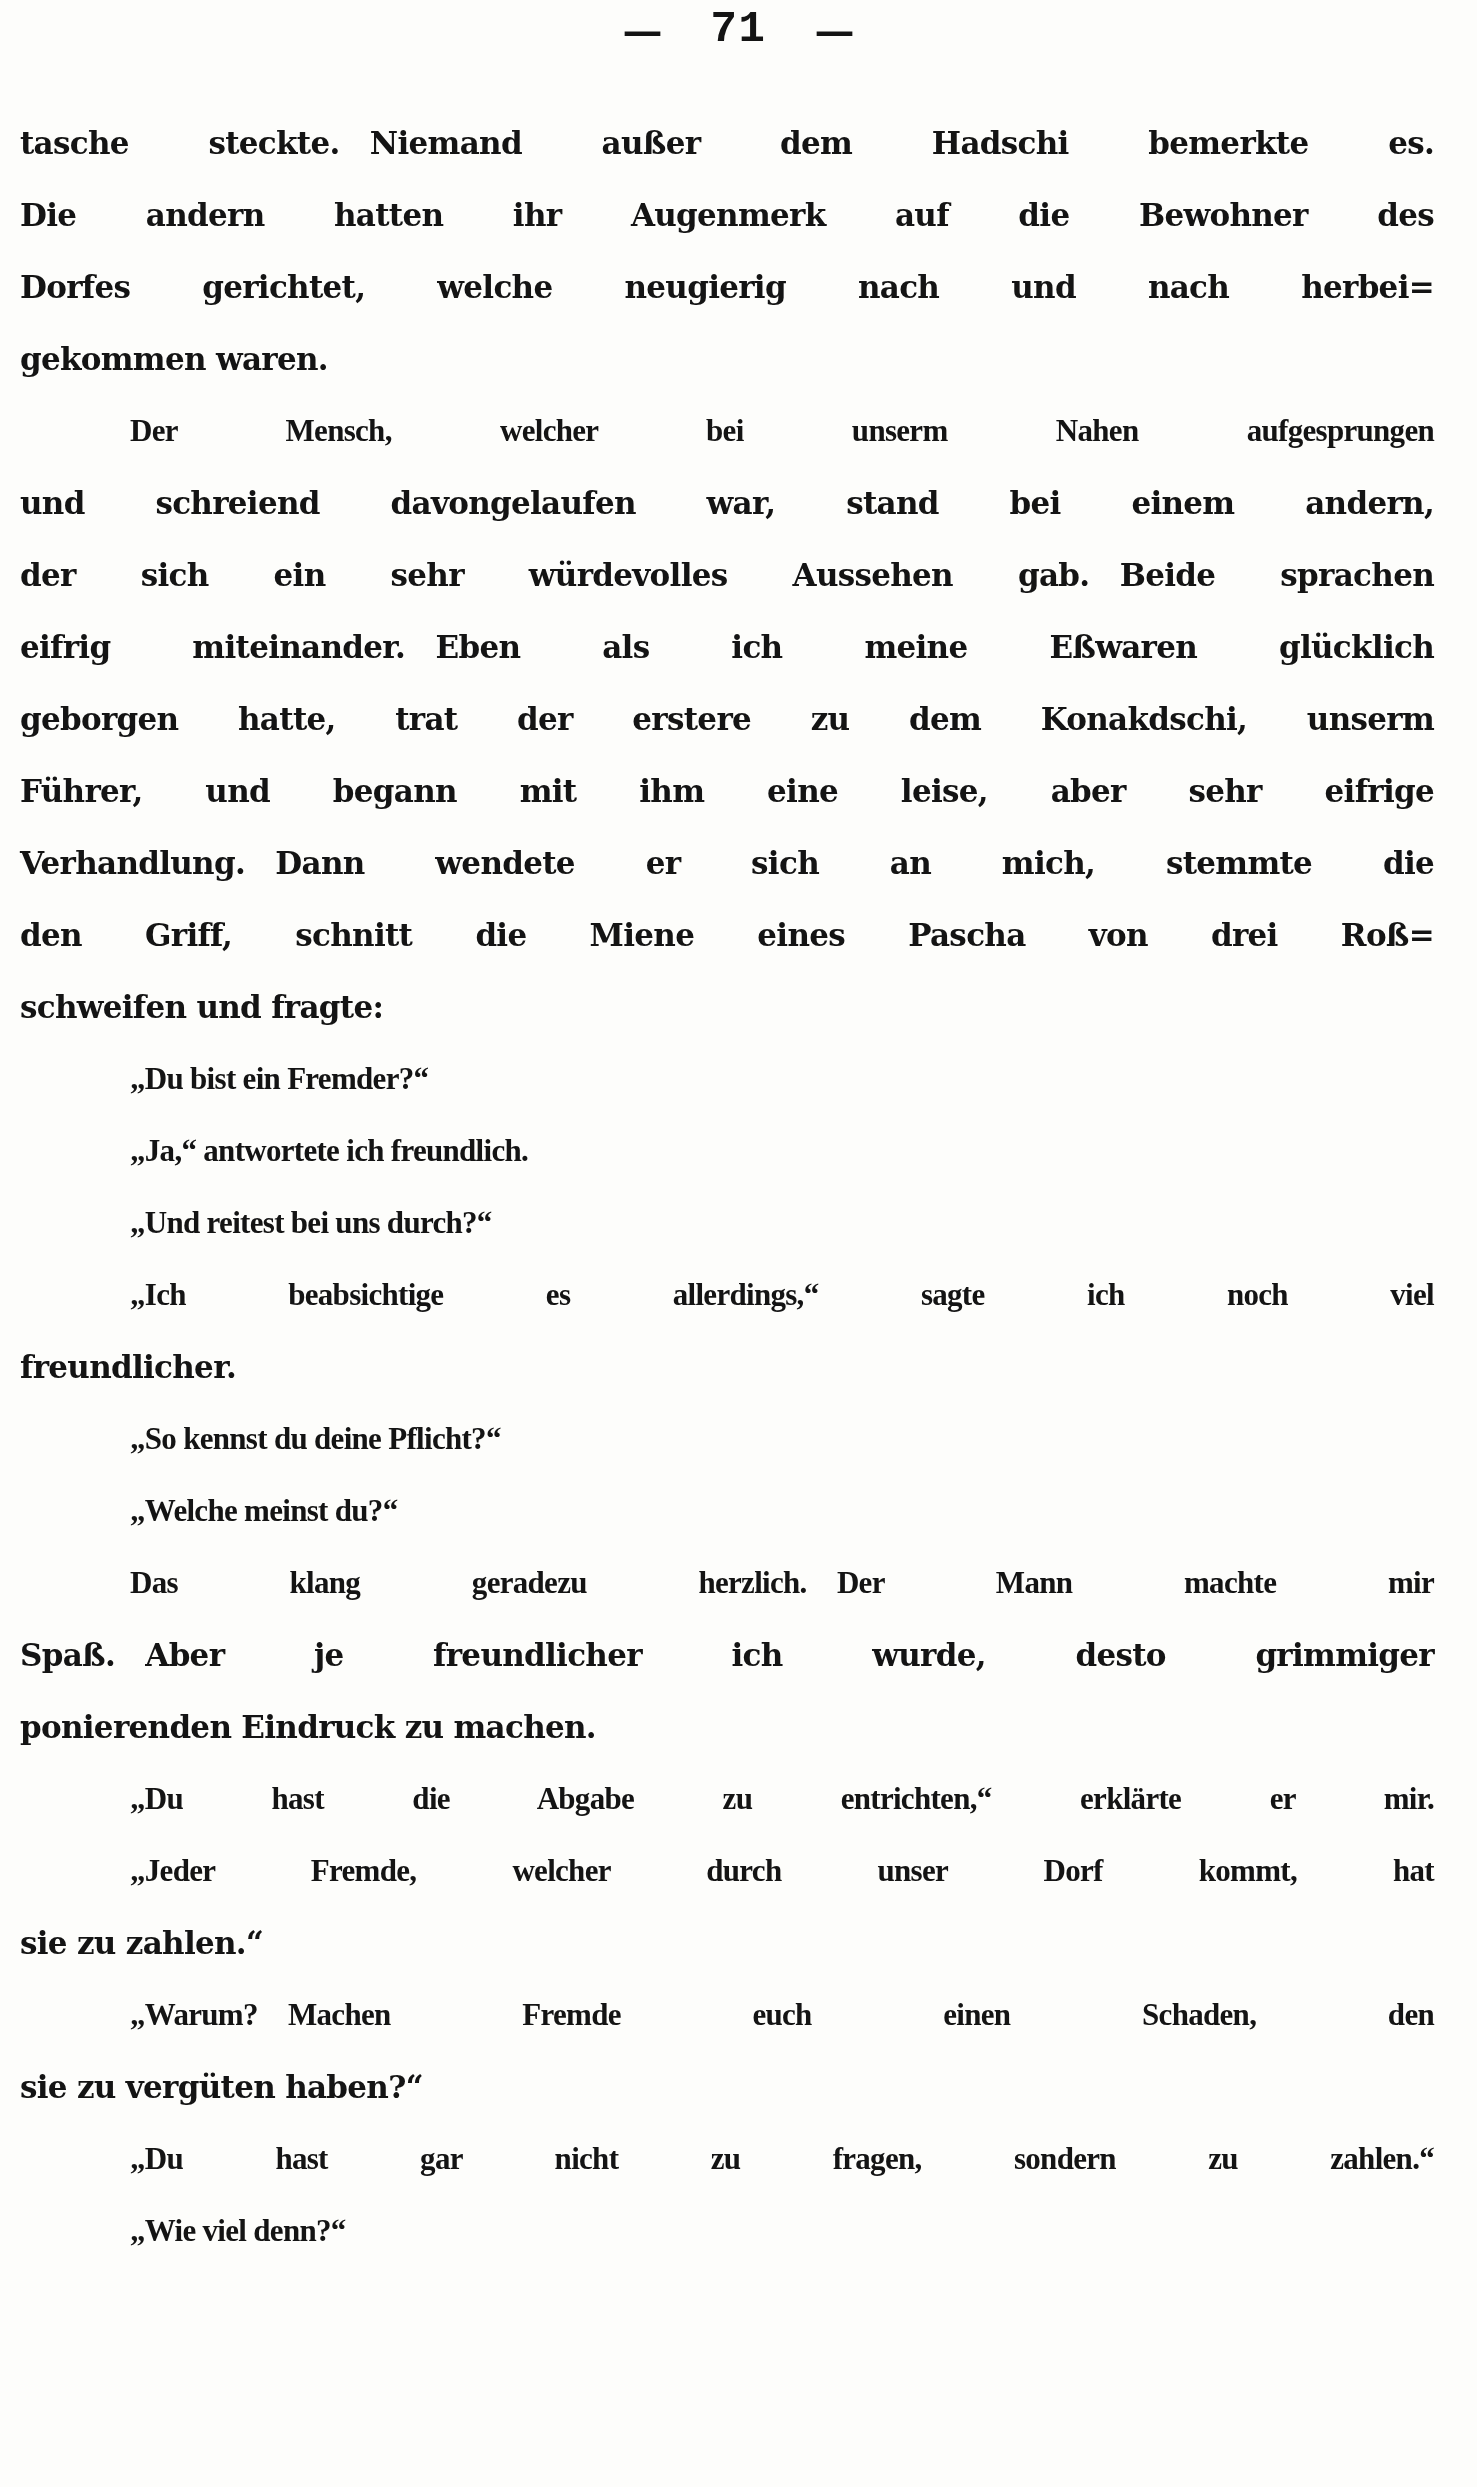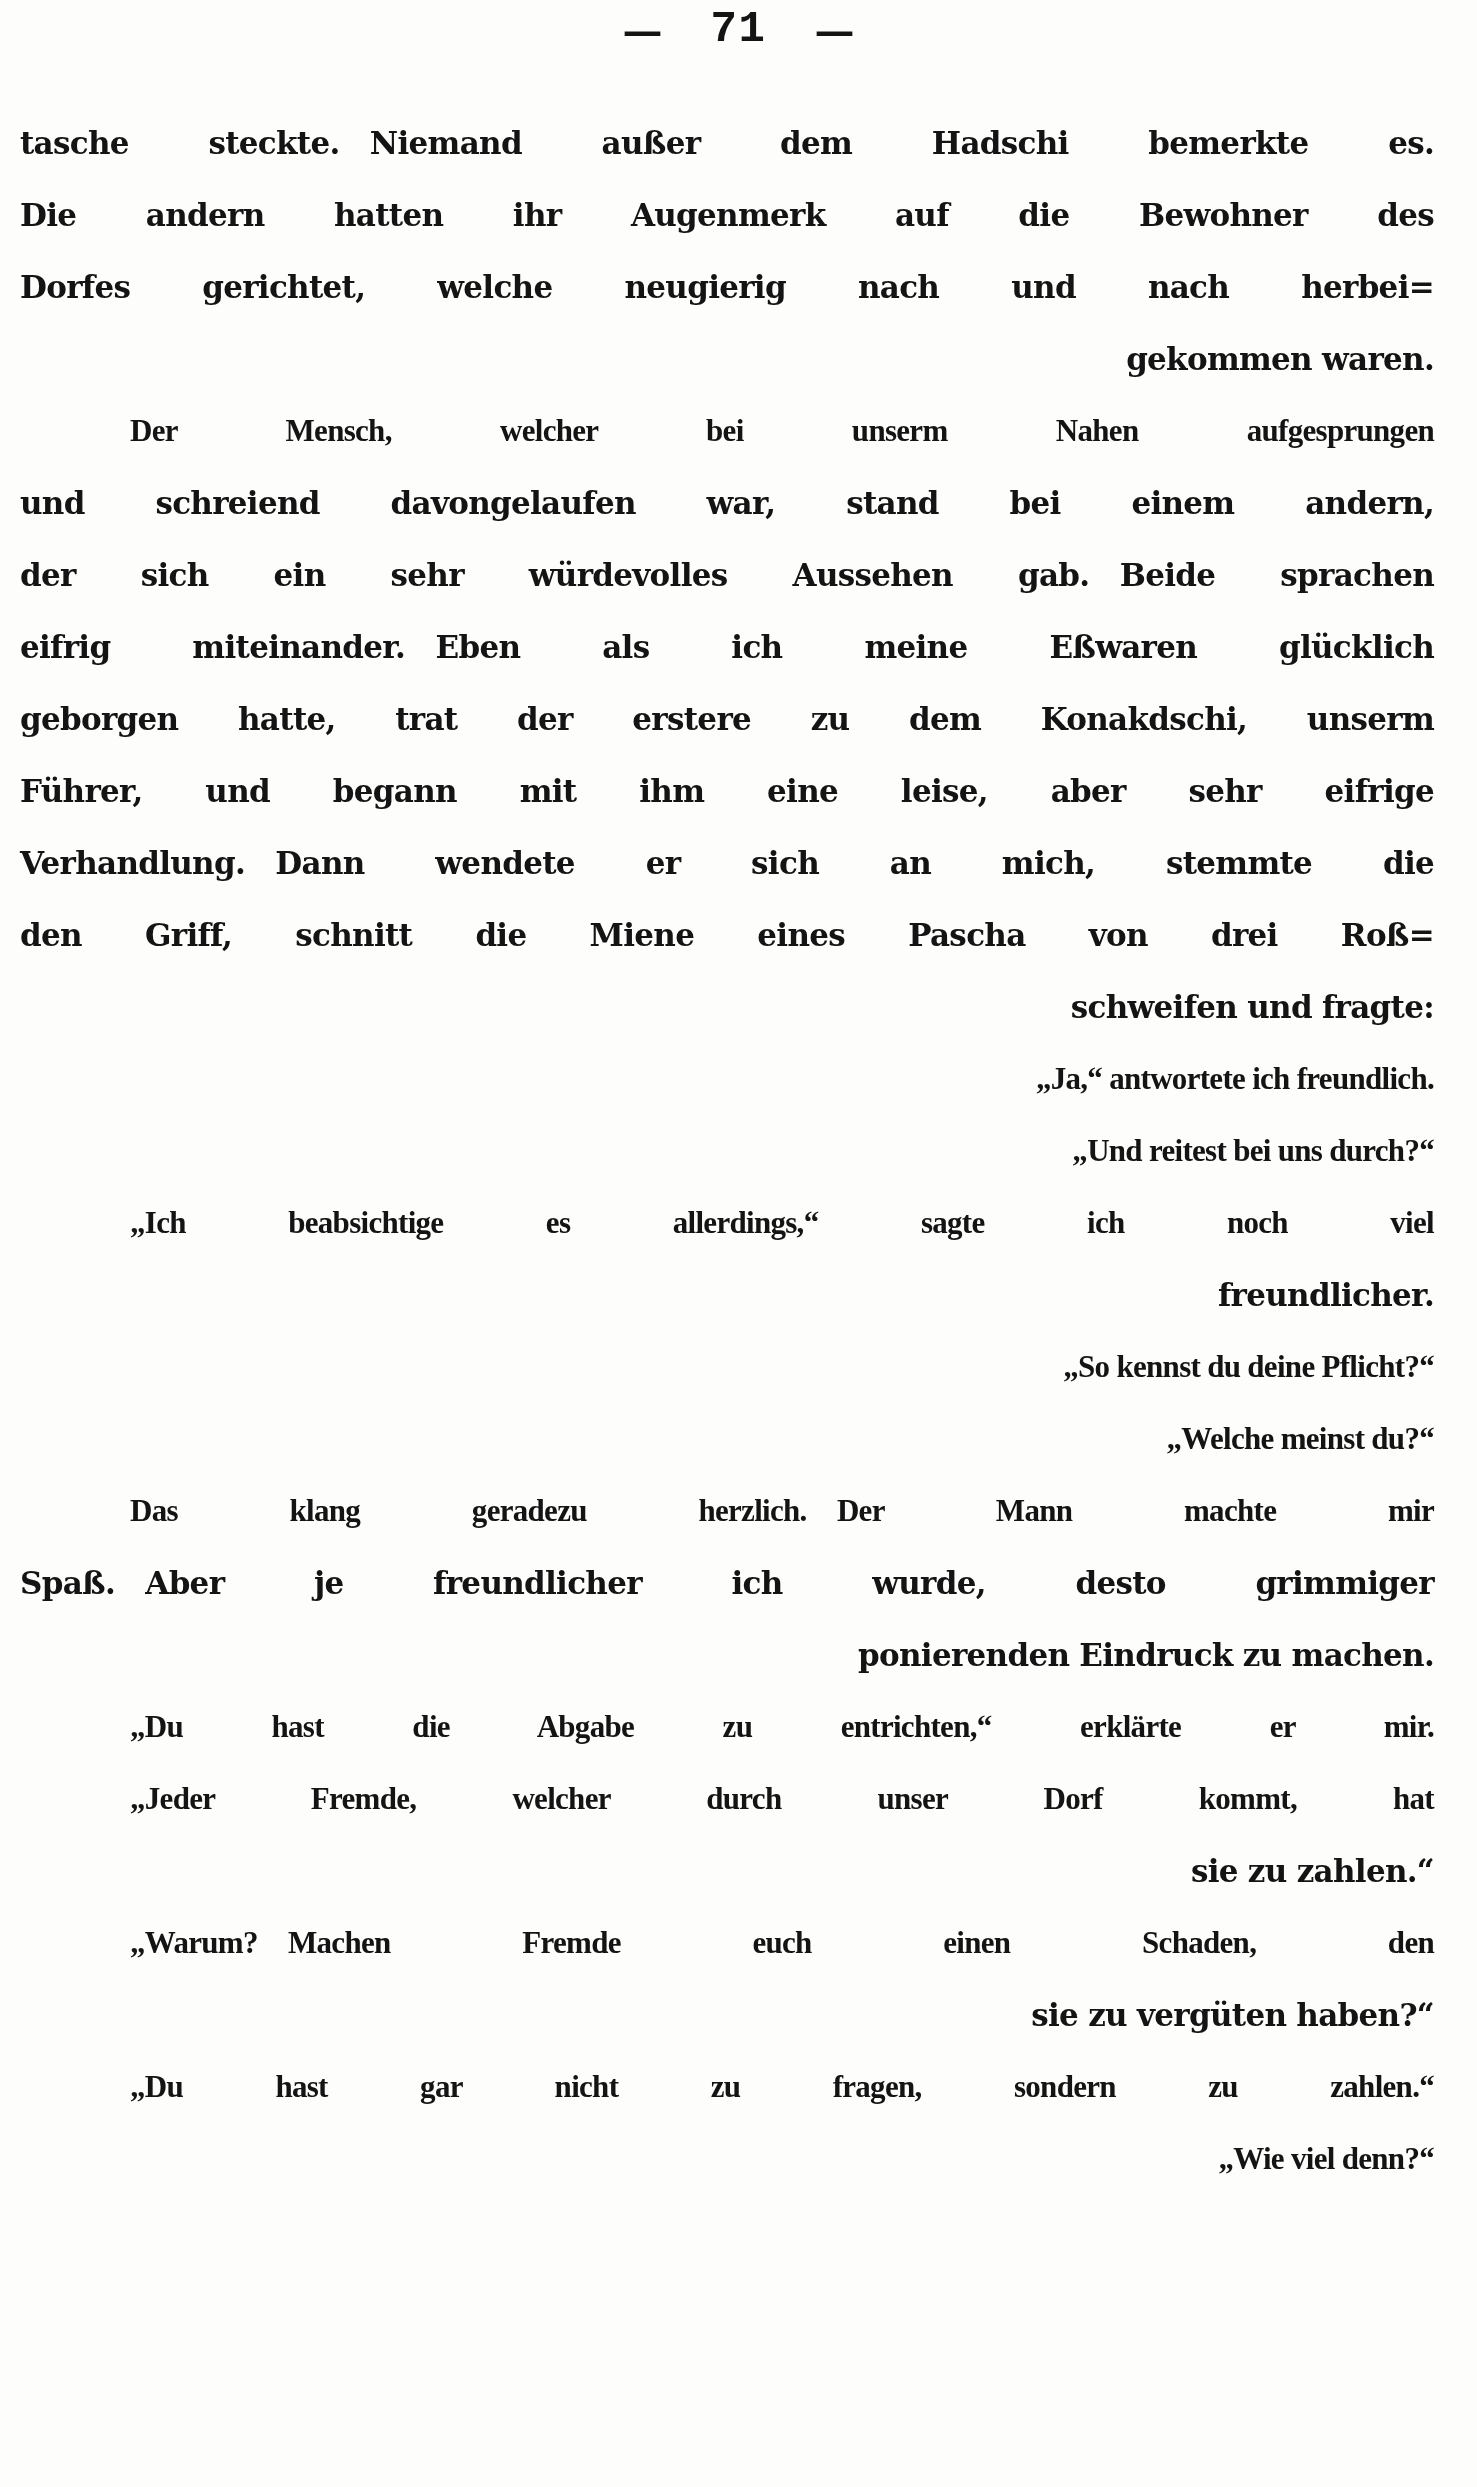--- a/index.html
+++ b/index.html
@@ -43,21 +43,21 @@
     left:20px;
     width:1414px;
     font-size:31px;
     font-weight:bold;
     line-height:72px;
     letter-spacing:-0.7px;
     white-space:normal;
   }
   .line{
     width:100%;
-    text-align:right;
+    text-align:left;
   }
   .line.justify{
     text-align:justify;
     text-align-last:justify;
   }
   .line.indent{
     padding-left:110px;
     box-sizing:border-box;
     font-family:Liberation Serif, serif;
   }
@@ -80,20 +80,21 @@
       <div class="line">gekommen waren.</div>
       <div class="line indent justify">Der Mensch, welcher bei unserm Nahen aufgesprungen</div>
       <div class="line justify">und schreiend davongelaufen war, stand bei einem andern,</div>
       <div class="line justify">der sich ein sehr würdevolles Aussehen gab. Beide sprachen</div>
       <div class="line justify">eifrig miteinander. Eben als ich meine Eßwaren glücklich</div>
       <div class="line justify">geborgen hatte, trat der erstere zu dem Konakdschi, unserm</div>
       <div class="line justify">Führer, und begann mit ihm eine leise, aber sehr eifrige</div>
       <div class="line justify">Verhandlung. Dann wendete er sich an mich, stemmte die</div>
       <div class="line justify">den Griff, schnitt die Miene eines Pascha von drei Roß=</div>
       <div class="line">schweifen und fragte:</div>
+      <div class="line indent">„Du bist ein Fremder?“</div>
       <div class="line indent">„Ja,“ antwortete ich freundlich.</div>
       <div class="line indent">„Und reitest bei uns durch?“</div>
       <div class="line indent justify">„Ich beabsichtige es allerdings,“ sagte ich noch viel</div>
       <div class="line">freundlicher.</div>
       <div class="line indent">„So kennst du deine Pflicht?“</div>
       <div class="line indent">„Welche meinst du?“</div>
       <div class="line indent justify">Das klang geradezu herzlich. Der Mann machte mir</div>
       <div class="line justify">Spaß. Aber je freundlicher ich wurde, desto grimmiger</div>
       <div class="line">ponierenden Eindruck zu machen.</div>
       <div class="line indent justify">„Du hast die Abgabe zu entrichten,“ erklärte er mir.</div>

